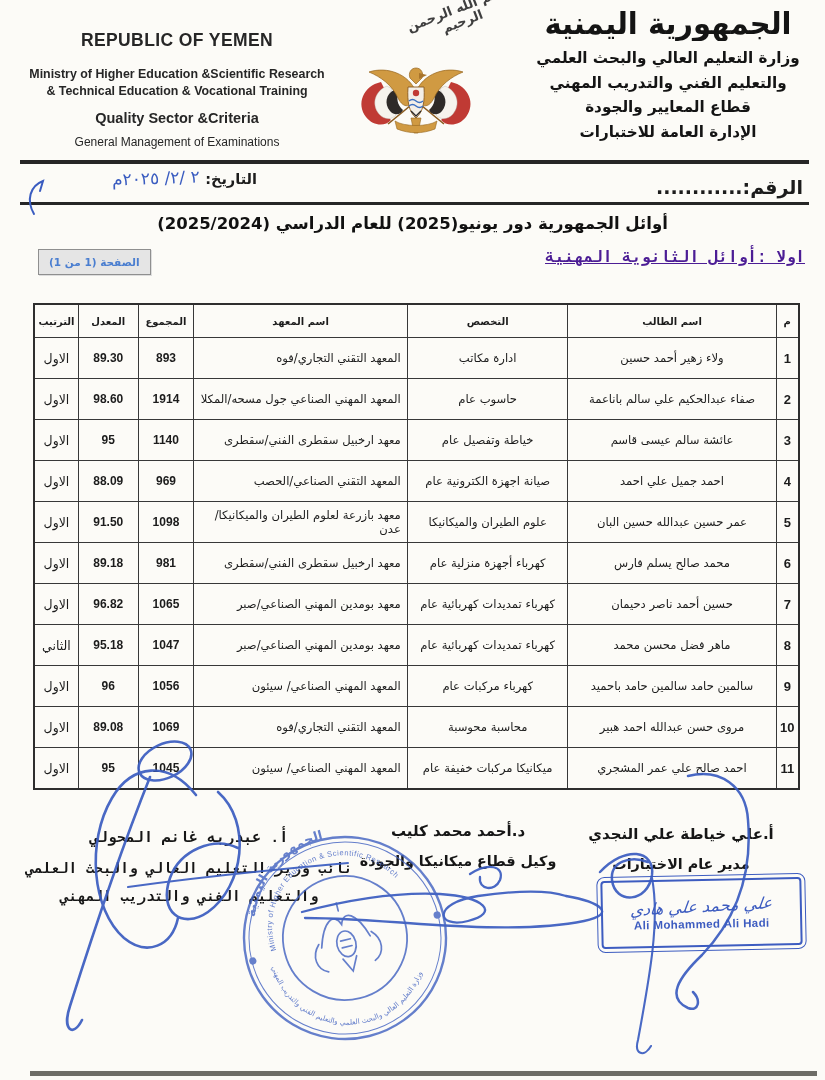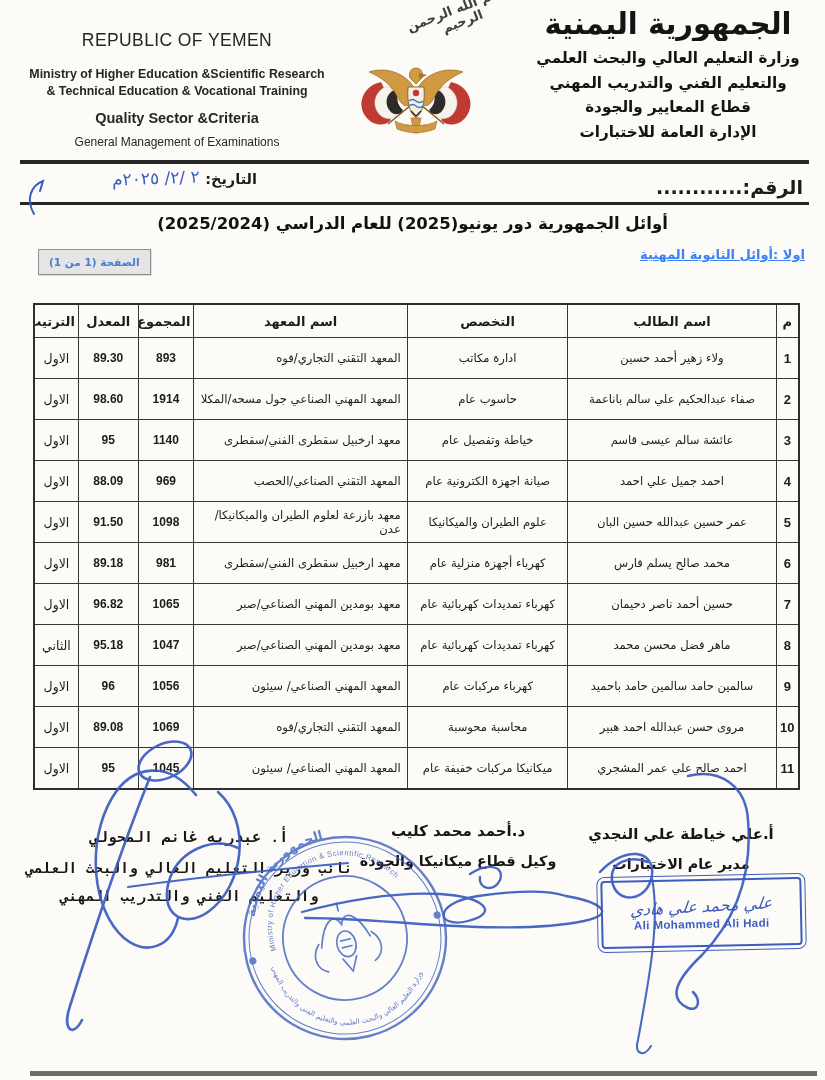--- a/index.html
+++ b/index.html
@@ -4,45 +4,45 @@
 <style>
   html,body{margin:0;padding:0;background:#9a9a94;}
   .page{
     position:relative;width:825px;height:1080px;margin:0 auto;
     background:#fcfbf7;overflow:hidden;
     font-family:"DejaVu Sans",sans-serif;color:#1c1c1c;
   }
   .abs{position:absolute;}
   
   .en-block{left:18px;top:30px;width:318px;text-align:center;font-family:"Liberation Sans","DejaVu Sans",sans-serif;color:#262626;}
-  .en-title{font-size:17.5px;font-weight:normal;letter-spacing:.4px;margin-bottom:15px;}
+  .en-title{font-size:17.5px;font-weight:bold;letter-spacing:.4px;margin-bottom:15px;}
   .en-line{font-size:12.4px;font-weight:bold;line-height:1.35;}
   .en-quality{font-size:14.5px;font-weight:bold;margin-top:11px;}
   .en-gme{font-size:12px;font-weight:normal;margin-top:9px;}
   .bismillah{left:408px;top:0px;width:118px;height:66px;transform:rotate(-21deg);
     font-size:13px;font-weight:bold;color:#3f3f3f;text-align:center;line-height:1.1;}
   .ar-block{left:520px;top:6px;width:296px;text-align:center;direction:rtl;color:#141414;}
   .ar-calligraphy{font-size:29px;font-weight:bold;letter-spacing:-1px;margin-bottom:6px;transform:scaleY(1.05);}
   .ar-line{font-size:15.2px;font-weight:bold;line-height:1.62;}
   .rule{left:20px;right:16px;background:#262626;}
   .rule1{top:160px;height:3.5px;}
   .rule2{top:202px;height:2.6px;}
   .ref-number{right:22px;top:176px;direction:rtl;font-size:19px;font-weight:bold;}
   .ref-date{left:42px;top:168px;width:215px;direction:rtl;font-size:14.5px;font-weight:bold;}
   .date-hand{color:#3a5cc0;font-size:17px;font-weight:normal;display:inline-block;transform:rotate(-2deg);letter-spacing:1px;}
   
   .doc-title{left:0;top:214px;width:100%;text-align:center;direction:rtl;font-size:16.5px;font-weight:bold;color:#111;}
-  .section-heading{right:20px;top:247px;direction:rtl;font-size:13px;font-weight:bold;text-decoration:underline;color:#3b82f6;}
+  .section-heading{right:20px;top:247px;direction:rtl;font-size:16px;font-weight:bold;text-decoration:underline;color:#4c1d95;font-family:Liberation Mono, monospace;}
   .page-box{left:38px;top:249px;border:1.3px solid #8f8f8f;background:#e5e5e5;
     padding:6px 10px;font-size:10.5px;font-weight:bold;color:#4a7ed0;direction:rtl;box-shadow:1px 1px 0 #ddd;}
   
   .results-table{left:33px;top:303px;width:767px;border-collapse:collapse;direction:rtl;table-layout:fixed;}
   .results-table th,.results-table td{border:1.2px solid #383838;text-align:center;vertical-align:middle;padding:1px 3px;overflow:hidden;}
   .results-table{border:2px solid #2e2e2e;}
-  .results-table th{height:30px;font-size:13px;font-weight:bold;}
+  .results-table th{height:30px;font-size:10px;font-weight:bold;}
   .results-table td{height:38px;font-size:11.6px;}
   .col-num{width:3.0%;} .col-name{width:27.2%;} .col-major{width:21.0%;}
   .col-inst{width:27.9%;} .col-total{width:7.3%;} .col-avg{width:7.8%;} .col-rank{width:5.8%;}
   td.c-num{font-size:13px;font-weight:bold;font-family:"Liberation Sans",sans-serif;}
   td.c-total,td.c-avg{font-size:12px;font-weight:bold;font-family:"Liberation Sans",sans-serif;}
   td.c-inst{text-align:right;padding-left:6px;padding-right:6px;}
   td.c-rank{font-size:12.5px;}
   
   .sig-block{direction:rtl;text-align:center;color:#161616;font-weight:bold;}
   .sig-left{left:22px;top:828px;width:334px;font-family:Liberation Mono, monospace;}

